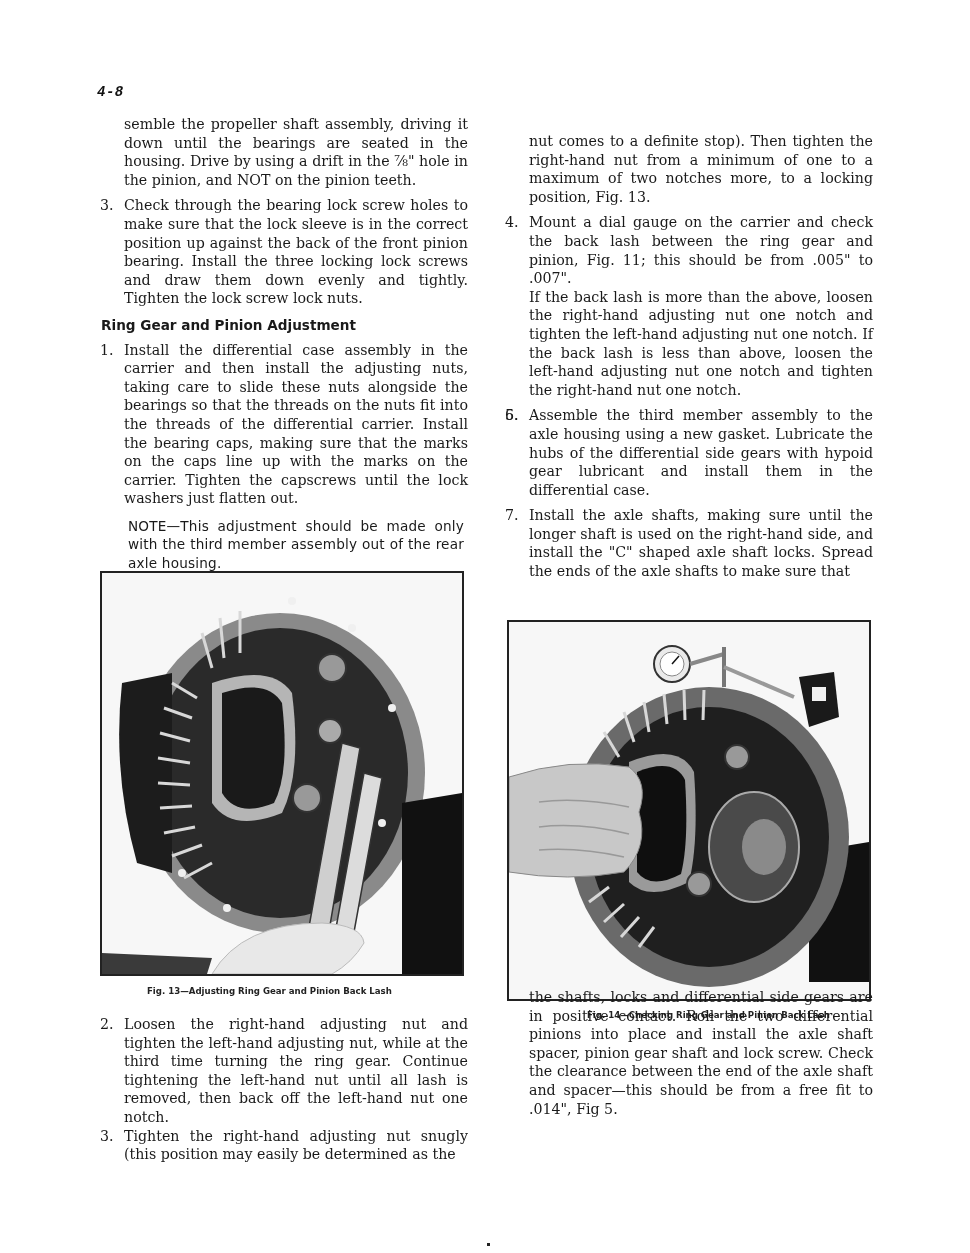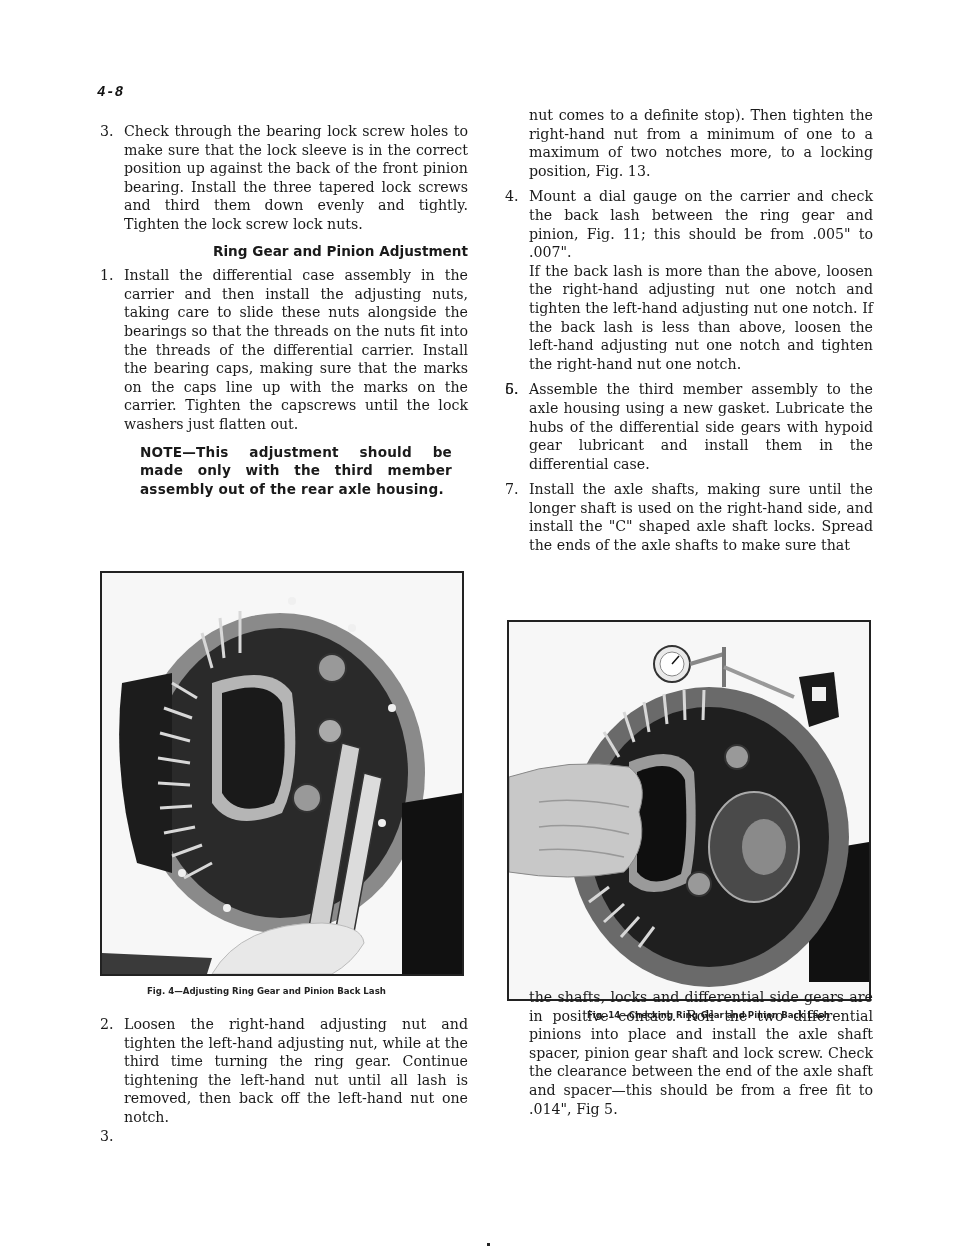--- a/index.html
+++ b/index.html
@@ -7,38 +7,39 @@
            font-family: "DejaVu Serif", "Liberation Serif", serif; color: #1a1a1a; }
     .page-number { position: absolute; left: 97px; top: 84px; font-family: Liberation Mono, monospace;
                    font-weight: bold; font-style: italic; font-size: 14px; letter-spacing: 0.5px; color: #111; }
     .col { position: absolute; font-size: 14.2px; line-height: 18.6px; }
     .col-left { left: 100px; width: 368px; }
     .col-right { left: 505px; width: 368px; }
     .para { text-align: justify; margin: 0; }
     .indented { padding-left: 24px; }
     .item { position: relative; padding-left: 24px; text-align: justify; margin: 0; }
     .item .num { position: absolute; left: 0; top: 0; }
-    .heading { font-family: "DejaVu Sans", sans-serif; font-weight: bold; font-size: 13.6px; margin: 0; text-align: right; }
-    .note { font-family: "DejaVu Sans", sans-serif; font-weight: bold; font-size: 13.6px; line-height: 18.5px;
-            padding-left: 24px; text-align: justify; margin: 16px; letter-spacing: 0.2px; }
+    .heading { font-family: "DejaVu Sans", sans-serif; font-weight: bold; font-size: 13.6px; margin: 0; }
+    .note { font-family: "DejaVu Sans", sans-serif; font-weight: normal; font-size: 13.6px; line-height: 18.5px;
+            padding-left: 24px; text-align: justify; margin: 4px; letter-spacing: 0.2px; }
     .figure { position: absolute; border: 2px solid #222; background: #fdfdfd; overflow: hidden; }
     .figure svg { display: block; width: 100%; height: 100%; }
     .caption { position: absolute; font-family: "DejaVu Sans", sans-serif; font-weight: bold; font-size: 8.6px;
                color: #222; white-space: nowrap; }
     .dot { position: absolute; left: 487px; top: 1243px; width: 3px; height: 3px; background: #222; }
   </style>
 </head>
 <body>
 
 <div class="page-number">4-8</div>
 
 <div class="col col-left" style="top:115px;">
+  <p class="para indented">semble the propeller shaft assembly, driving it down until the bearings are seated in the housing. Drive by using a drift in the ⅞" hole in the pinion, and NOT on the pinion teeth.</p>
   <div class="item" style="margin-top:7px;">
     <span class="num">3.</span>
-    <span>Check through the bearing lock screw holes to make sure that the lock sleeve is in the correct position up against the back of the front pinion bearing. Install the three tapered lock screws and third them down evenly and tightly. Tighten the lock screw lock nuts.</span>
+    <span>Check through the bearing lock screw holes to make sure that the lock sleeve is in the correct position up against the back of the front pinion bearing. Install the three locking lock screws and draw them down evenly and tightly. Tighten the lock screw lock nuts.</span>
   </div>
   <h3 class="heading" style="margin-top:8px; margin-left:1px;">Ring Gear and Pinion Adjustment</h3>
   <div class="item" style="margin-top:6px;">
     <span class="num">1.</span>
     <span>Install the differential case assembly in the carrier and then install the adjusting nuts, taking care to slide these nuts alongside the bearings so that the threads on the nuts fit into the threads of the differential carrier. Install the bearing caps, making sure that the marks on the caps line up with the marks on the carrier. Tighten the capscrews until the lock washers just flatten out.</span>
   </div>
   <p class="note" style="margin-top:9px;">NOTE—This adjustment should be made only with the third member assembly out of the rear axle housing.</p>
 </div>
 
 <div class="figure" style="left:100px; top:571px; width:360px; height:401px;">
@@ -83,33 +84,34 @@
 
     <path d="M300 230 L360 220 L360 401 L300 401 Z" fill="#111"></path>
 
     <path d="M240 170 L258 175 L225 370 L205 365 Z" fill="#cfcfcf" stroke="#333" stroke-width="1.5"></path>
     <path d="M262 200 L280 205 L250 370 L232 366 Z" fill="#dcdcdc" stroke="#333" stroke-width="1.5"></path>
 
     <path d="M110 401 Q140 350 220 350 Q260 352 262 370 Q250 390 230 401 Z" fill="#e8e8e8" stroke="#bbb"></path>
     <path d="M0 380 L110 385 L105 401 L0 401 Z" fill="#3a3a3a"></path>
   </svg>
 </div>
-<div class="caption" style="left:147px; top:986px;">Fig. 4—Adjusting Ring Gear and Pinion Back Lash</div>
+<div class="caption" style="left:147px; top:986px;">Fig. 13—Adjusting Ring Gear and Pinion Back Lash</div>
 
 <div class="col col-left" style="top:1015px;">
   <div class="item">
     <span class="num">2.</span>
     <span>Loosen the right-hand adjusting nut and tighten the left-hand adjusting nut, while at the third time turning the ring gear. Continue tightening the left-hand nut until all lash is removed, then back off the left-hand nut one notch.</span>
   </div>
   <div class="item">
     <span class="num">3.</span>
+    <span>Tighten the right-hand adjusting nut snugly (this position may easily be determined as the</span>
   </div>
 </div>
 
-<div class="col col-right" style="top:106px;">
+<div class="col col-right" style="top:132px;">
   <p class="para indented">nut comes to a definite stop). Then tighten the right-hand nut from a minimum of one to a maximum of two notches more, to a locking position, Fig. 13.</p>
   <div class="item" style="margin-top:7px;">
     <span class="num">4.</span>
     <span>Mount a dial gauge on the carrier and check the back lash between the ring gear and pinion, Fig. 11; this should be from .005" to .007".</span>
   </div>
   <p class="para indented">If the back lash is more than the above, loosen the right-hand adjusting nut one notch and tighten the left-hand adjusting nut one notch. If the back lash is less than above, loosen the left-hand adjusting nut one notch and tighten the right-hand nut one notch.</p>
   <div class="item" style="margin-top:7px;">
     <span class="num">5.</span>
   </div>
   <div class="item" style="margin-top:7px;">

